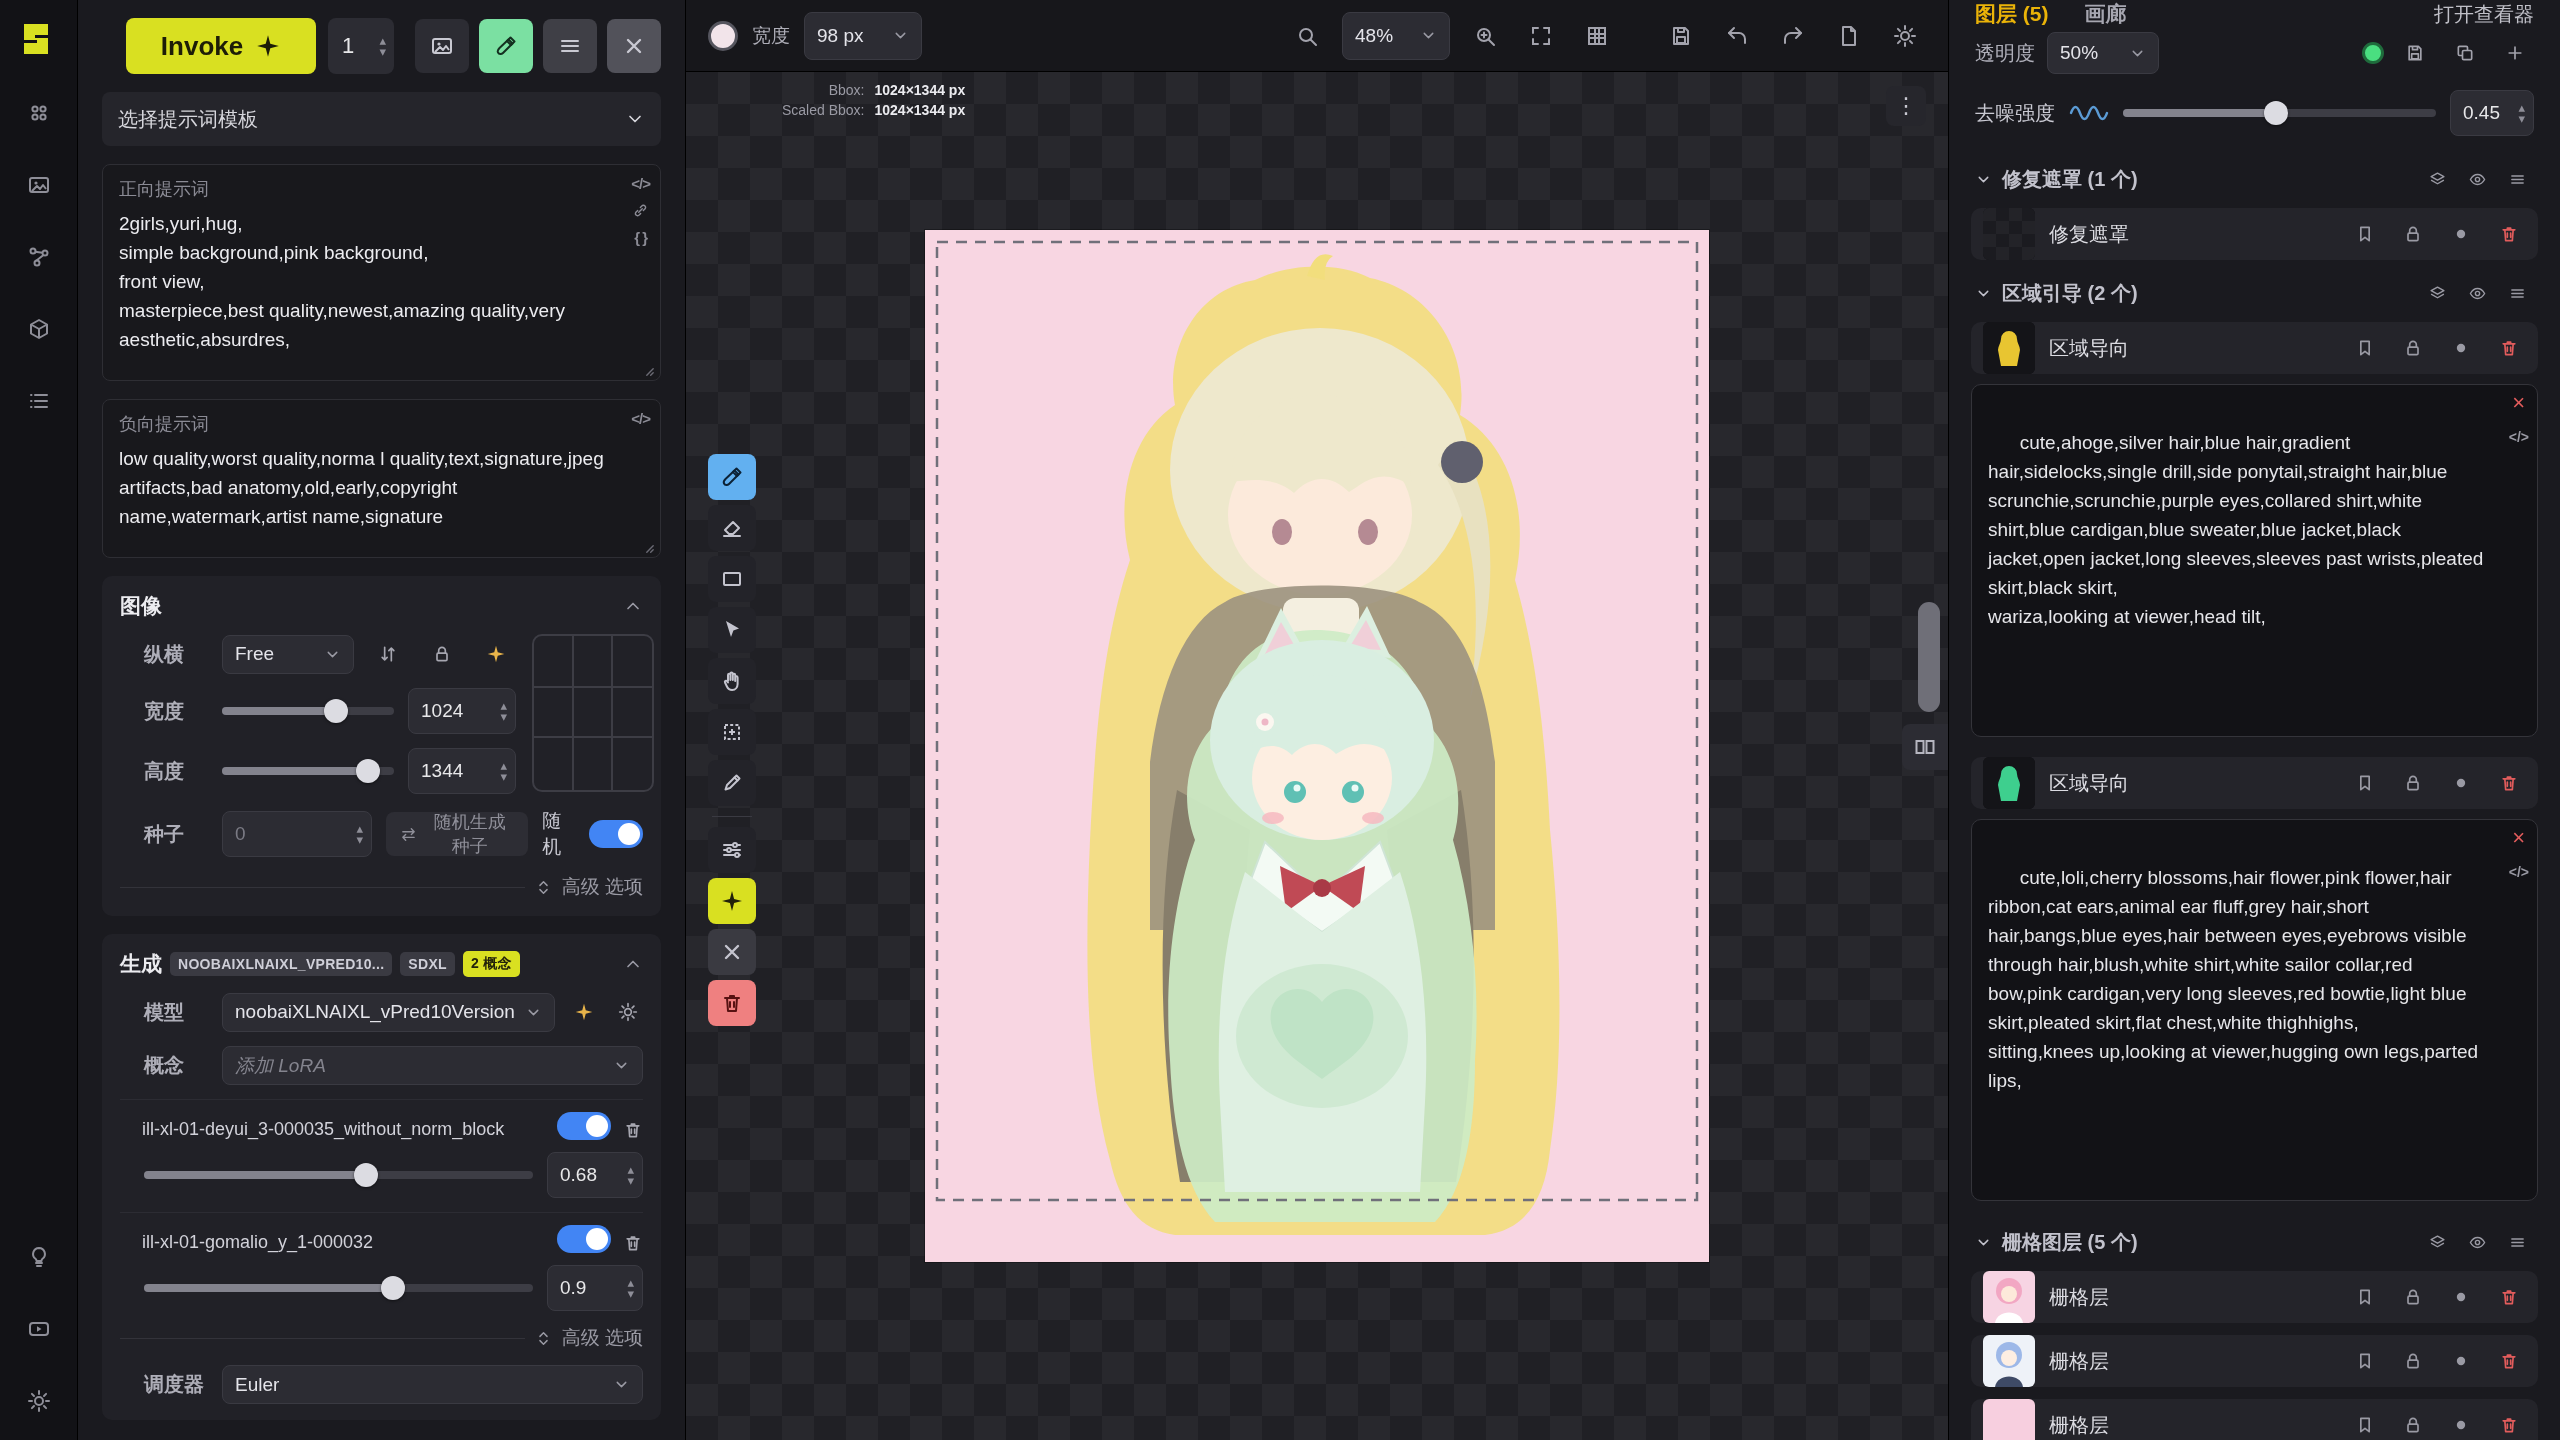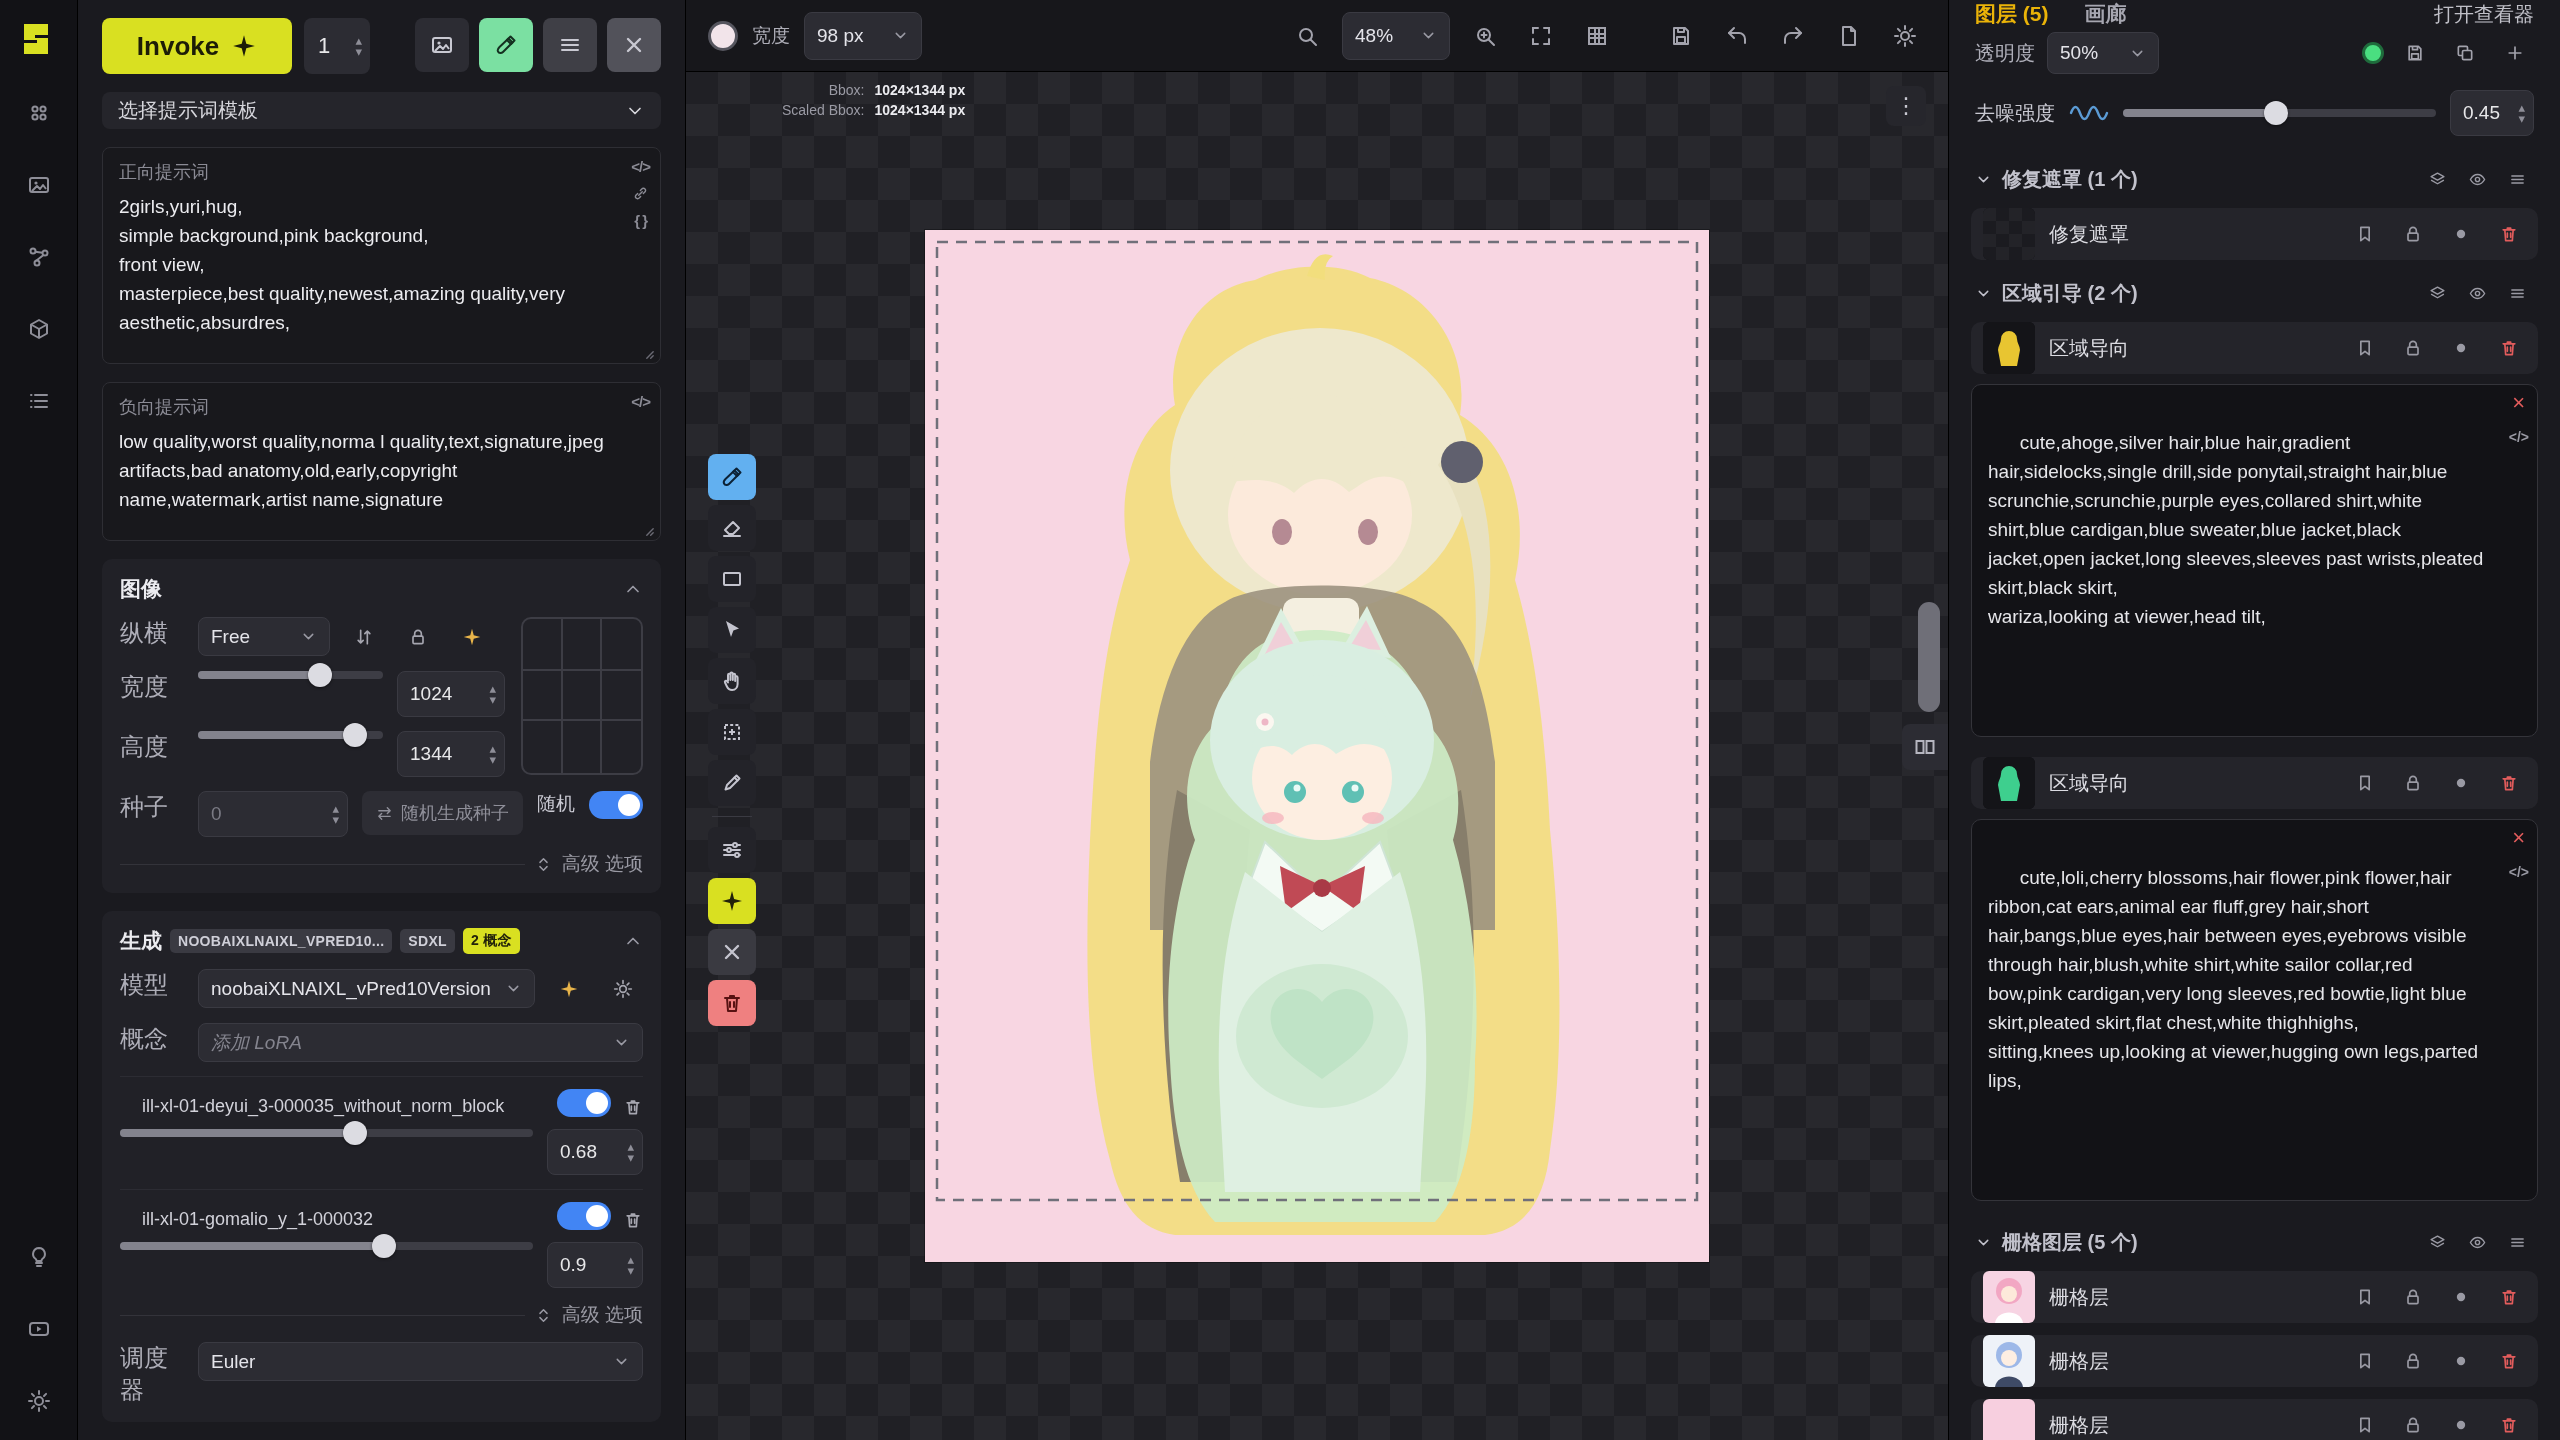--- a/index.html
+++ b/index.html
@@ -15,21 +15,21 @@
   .rail { width:78px; background:#121216; display:flex; flex-direction:column; align-items:center;
     padding:16px 0 18px; gap:30px; border-right:1px solid #000; }
   .rail .logo { width:46px; height:46px; }
   .rail-btn { width:42px; height:42px; display:flex; align-items:center; justify-content:center;
     color:#8e8e98; border-radius:8px; cursor:pointer; }
   .rail-spacer { flex:1; }
 
   
   .left { width:608px; background:#1a1a1f; border-right:1px solid #000; padding:18px 24px;
     display:flex; flex-direction:column; gap:18px; overflow:hidden; }
-  .row { display:flex; align-items:flex-start; }
+  .row { display:flex; align-items:center;margin-left:24px; }
   .invoke-row { gap:12px; }
   .invoke-btn { height:56px; width:190px; background:#d9e021; color:#1d1d07; font-weight:bold;
     font-size:26px; border:none; border-radius:8px; display:flex; align-items:center;
     justify-content:center; gap:12px; cursor:pointer; }
   .invoke-btn .ic { width:26px; height:26px; }
   .count-box { height:56px; width:66px; background:#2c2c33; border-radius:8px; display:flex;
     align-items:center; justify-content:space-between; padding:0 8px 0 14px; font-size:22px; }
   .steppers { display:flex; flex-direction:column; line-height:11px; font-size:13px; color:#8e8e98;
     font-family:"DejaVu Sans",sans-serif; }
   .mode-btns { margin-left:auto; display:flex; gap:10px; }
@@ -48,21 +48,21 @@
   .prompt-box .pb-text { font-size:19px; line-height:29px; color:#ececf0; white-space:pre-wrap; }
   .pb-icons { position:absolute; top:10px; right:10px; display:flex; flex-direction:column; gap:10px;
     align-items:center; color:#8b8b95; }
   .pb-icons .glyph { font-size:15px; font-weight:bold; letter-spacing:-1px; }
   .resize-h { position:absolute; right:4px; bottom:2px; color:#6a6a74; }
 
   .section { background:#212127; border-radius:10px; padding:16px 18px; display:flex;
     flex-direction:column; gap:14px; }
   .sec-head { display:flex; align-items:center; gap:10px; font-size:21px; font-weight:bold; color:#ececf0; }
   .sec-head .chev { margin-left:auto; color:#9a9aa4; }
-  .lab { width:64px; font-size:24px; color:#aeaeb8; flex:none; }
+  .lab { width:64px; font-size:20px; color:#aeaeb8; flex:none;font-weight:bold; }
   .select { height:39px; background:#2c2c33; border:1px solid #3a3a42; border-radius:8px;
     display:flex; align-items:center; justify-content:space-between; gap:10px; padding:0 12px;
     font-size:19px; color:#e4e4ea; cursor:pointer; }
   .select .chev { color:#9a9aa4; }
   .select.placeholder { color:#84848e; font-style:italic; }
   .numbox { height:46px; background:#2c2c33; border:1px solid #3a3a42; border-radius:8px;
     display:flex; align-items:center; justify-content:space-between; padding:0 8px 0 12px;
     font-size:19px; width:108px; flex:none; }
   .numbox.dim { color:#7a7a84; }
   .slider { position:relative; flex:1; height:8px; background:#3d3d45; border-radius:4px; cursor:pointer; }

